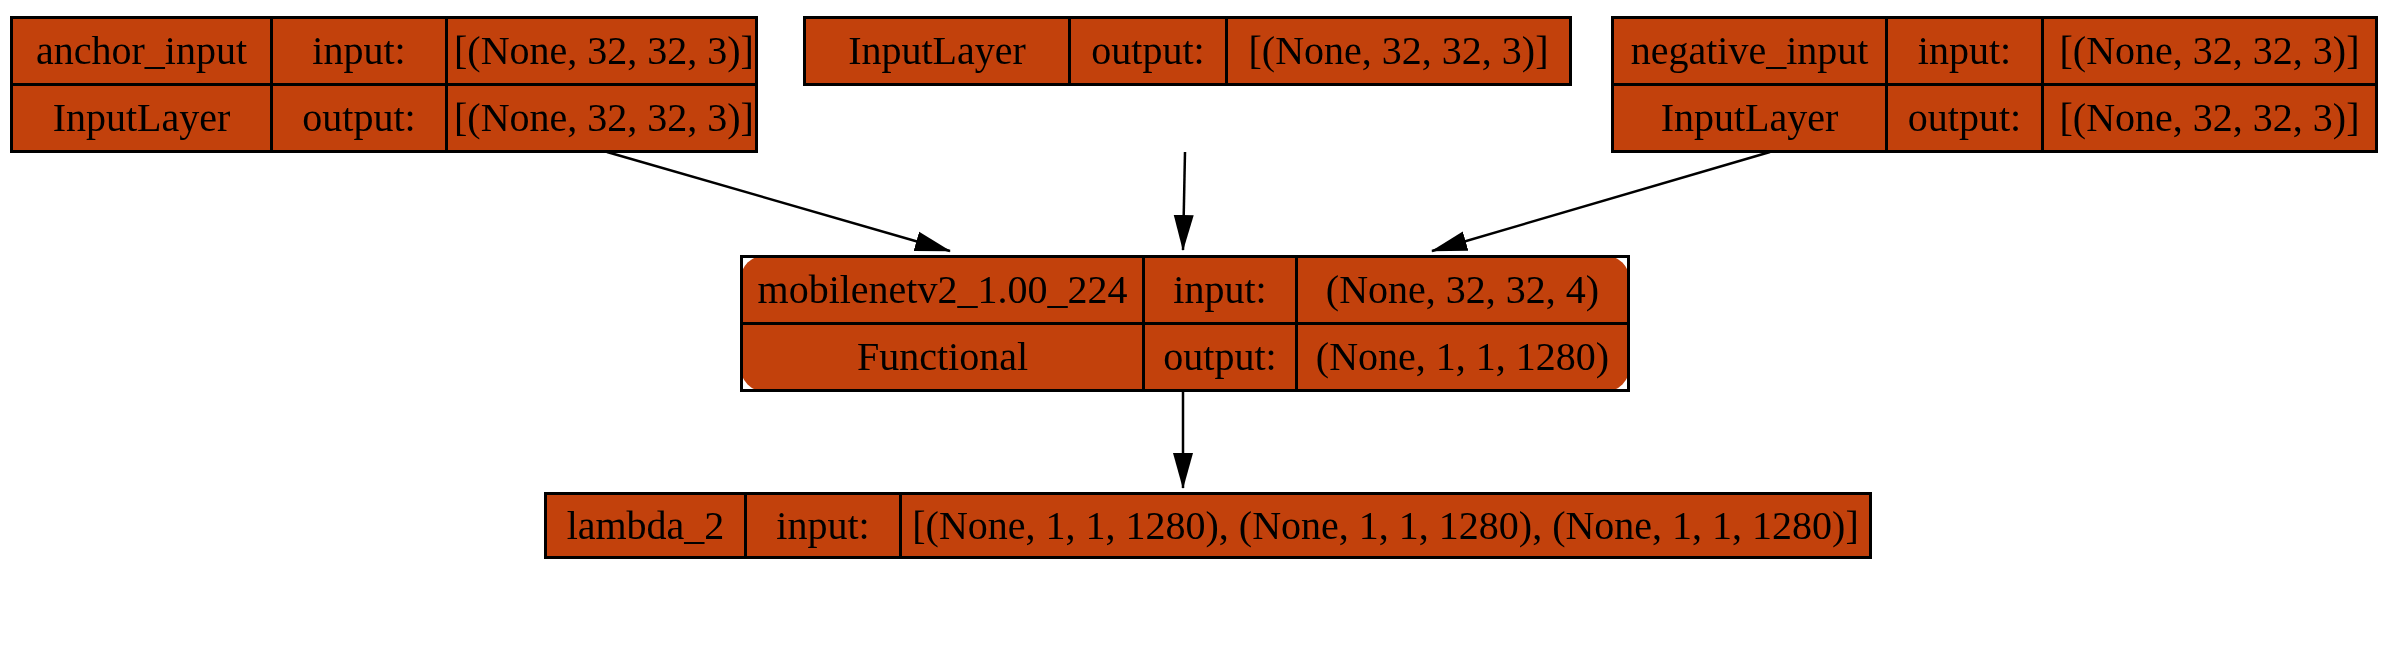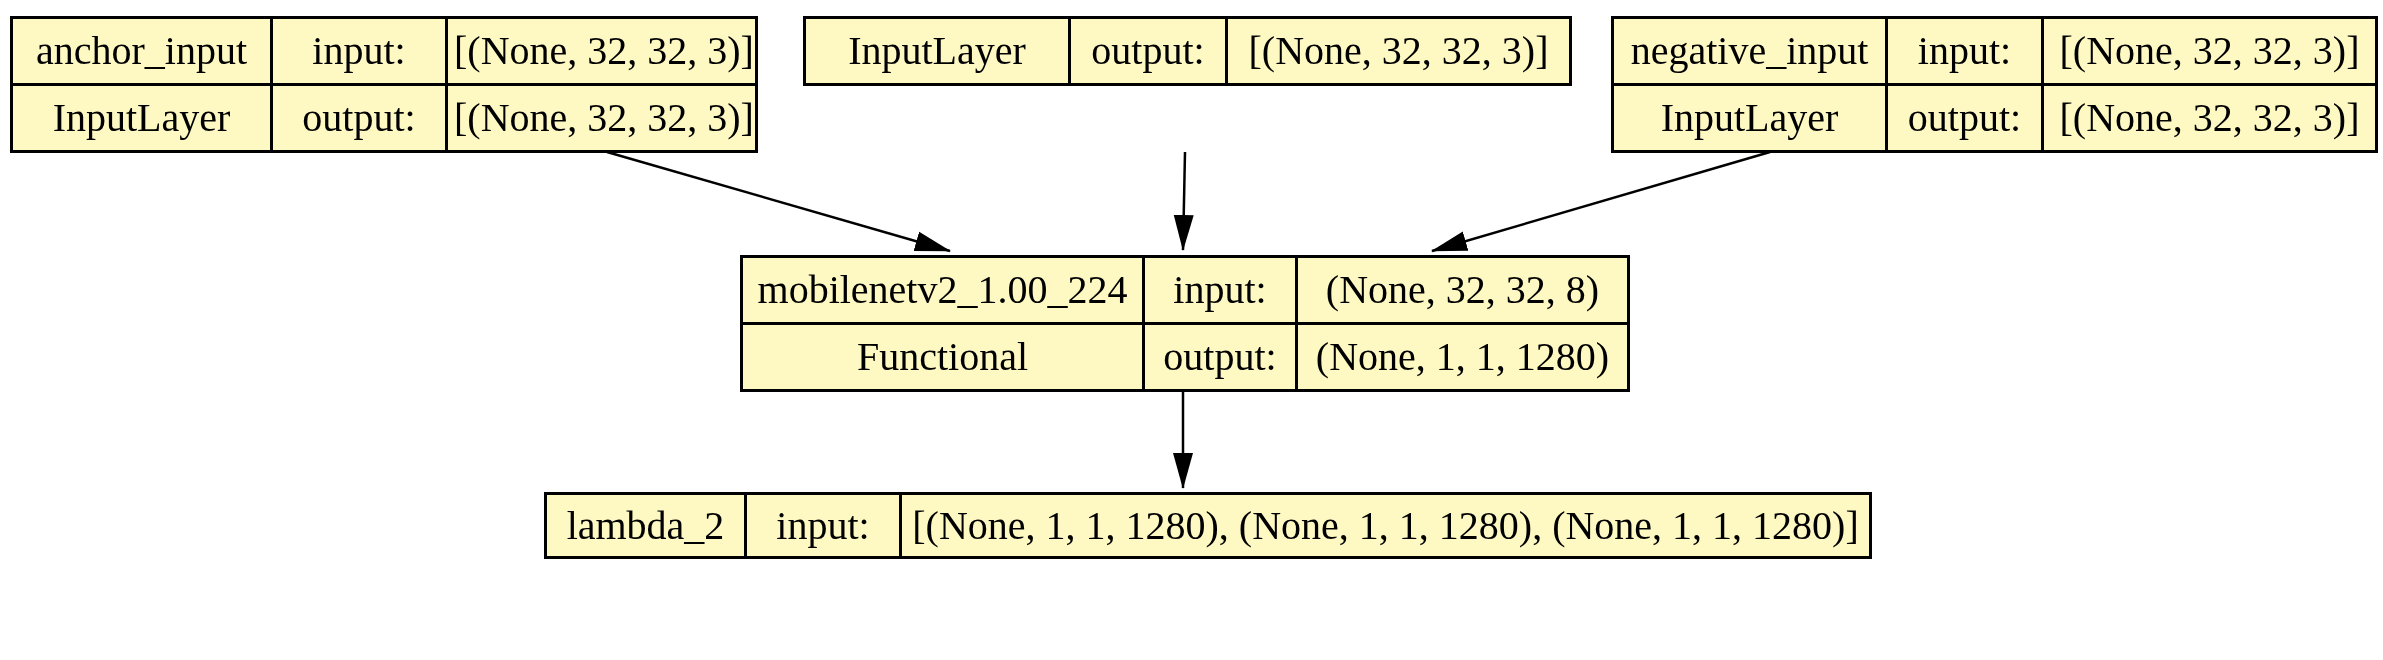--- a/index.html
+++ b/index.html
@@ -8,21 +8,21 @@
     width: 2383px;
     height: 660px;
     background: #ffffff;
     font-family: "Liberation Serif", "DejaVu Serif", serif;
     color: #000000;
   }
   table.layer-node {
     position: absolute;
     border-collapse: collapse;
     table-layout: fixed;
-    background: #fef9c3;
+    background: #c2410c;
   }
   table.layer-node td {
     border: 3px solid #000000;
     text-align: center;
     vertical-align: middle;
     font-size: 40px;
     line-height: 1;
     height: 67px;
     padding: 0 6px;
     white-space: nowrap;
@@ -101,31 +101,31 @@
       <td>[(None, 32, 32, 3)]</td>
     </tr>
     <tr>
       <td>InputLayer</td>
       <td>output:</td>
       <td>[(None, 32, 32, 3)]</td>
     </tr>
   </tbody>
     </table>
 
-  <table class="layer-node" style="left:740px; top:255px; width:887px;">
+  <table class="layer-node" style="left:740px; top:255px; width:887px;border-radius:26px;">
     <colgroup>
         <col style="width:402px">
         <col style="width:153px">
         <col style="width:332px">
       </colgroup>
     <tbody>
         <tr>
       <td>mobilenetv2_1.00_224</td>
       <td>input:</td>
-      <td>(None, 32, 32, 8)</td>
+      <td>(None, 32, 32, 4)</td>
     </tr>
     <tr>
       <td>Functional</td>
       <td>output:</td>
       <td>(None, 1, 1, 1280)</td>
     </tr>
   </tbody>
     </table>
 
   <table class="layer-node" style="left:520px; top:492px; width:1325px;margin-left:24px;">

